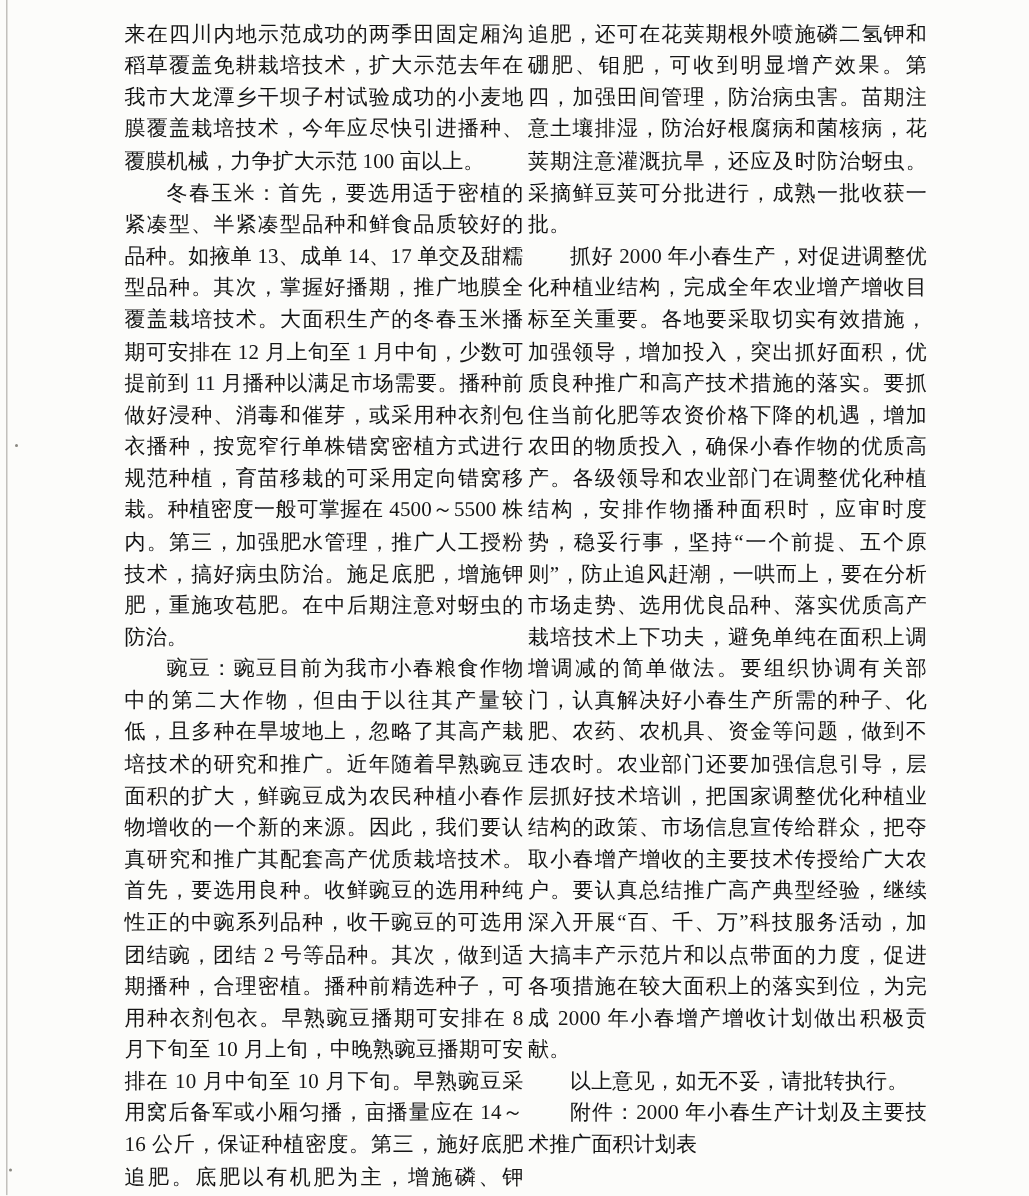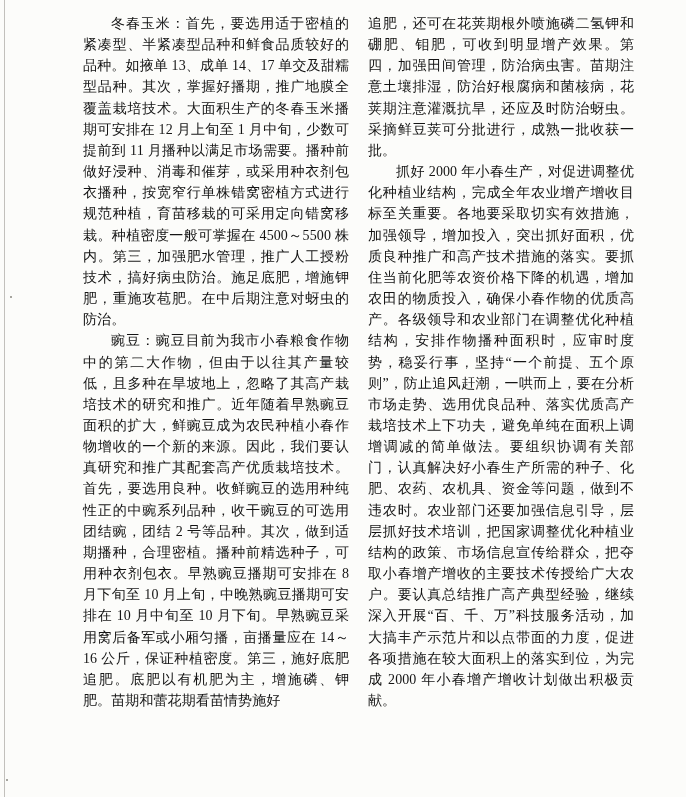--- a/index.html
+++ b/index.html
@@ -36,42 +36,45 @@
     position: absolute;
     top: 13px;
     width: 266px;
     font-size: 14px;
     line-height: 21.15px;
     text-align: justify;
     text-justify: inter-ideograph;
     letter-spacing: 0.1px;
   }
   .col-left  { left: 83px; }
-  .col-right { left: 368px; }
+  .col-right { left: 352px; }
   .col p { margin: 0; padding: 0; }
   .indent  { text-indent: 2em; }
   .heading { font-weight: bold; text-indent: 1em; }
   .lead    { font-weight: normal; }
   .signature {
     text-align: right;
     margin-top: 21px;
     text-indent: 0;
   }
 </style>
 </head>
 <body>
 
 <div class="page">
   <div class="scan-edge"></div>
   <div class="speck speck-1"></div>
   <div class="speck speck-2"></div>
 
   <div class="col col-left">
+    <p><span>来在四川内地示范成功的两季田固定厢沟稻草覆盖免耕栽培技术，扩大示范去年在我市大龙潭乡干坝子村试验成功的小麦地膜覆盖栽培技术，今年应尽快引进播种、覆膜机械，力争扩大示范 100 亩以上。</span></p>
     <p class="indent"><span class="lead">冬春玉米：</span><span>首先，要选用适于密植的紧凑型、半紧凑型品种和鲜食品质较好的品种。如掖单 13、成单 14、17 单交及甜糯型品种。其次，掌握好播期，推广地膜全覆盖栽培技术。大面积生产的冬春玉米播期可安排在 12 月上旬至 1 月中旬，少数可提前到 11 月播种以满足市场需要。播种前做好浸种、消毒和催芽，或采用种衣剂包衣播种，按宽窄行单株错窝密植方式进行规范种植，育苗移栽的可采用定向错窝移栽。种植密度一般可掌握在 4500～5500 株内。第三，加强肥水管理，推广人工授粉技术，搞好病虫防治。施足底肥，增施钾肥，重施攻苞肥。在中后期注意对蚜虫的防治。</span></p>
     <p class="indent"><span class="lead">豌豆：</span><span>豌豆目前为我市小春粮食作物中的第二大作物，但由于以往其产量较低，且多种在旱坡地上，忽略了其高产栽培技术的研究和推广。近年随着早熟豌豆面积的扩大，鲜豌豆成为农民种植小春作物增收的一个新的来源。因此，我们要认真研究和推广其配套高产优质栽培技术。首先，要选用良种。收鲜豌豆的选用种纯性正的中豌系列品种，收干豌豆的可选用团结豌，团结 2 号等品种。其次，做到适期播种，合理密植。播种前精选种子，可用种衣剂包衣。早熟豌豆播期可安排在 8 月下旬至 10 月上旬，中晚熟豌豆播期可安排在 10 月中旬至 10 月下旬。早熟豌豆采用窝后备军或小厢匀播，亩播量应在 14～16 公斤，保证种植密度。第三，施好底肥追肥。底肥以有机肥为主，增施磷、钾肥。苗期和蕾花期看苗情势施好</span></p>
   </div>
 
   <div class="col col-right">
     <p><span>追肥，还可在花荚期根外喷施磷二氢钾和硼肥、钼肥，可收到明显增产效果。第四，加强田间管理，防治病虫害。苗期注意土壤排湿，防治好根腐病和菌核病，花荚期注意灌溉抗旱，还应及时防治蚜虫。采摘鲜豆荚可分批进行，成熟一批收获一批。</span></p>
     <p class="indent"><span>抓好 2000 年小春生产，对促进调整优化种植业结构，完成全年农业增产增收目标至关重要。各地要采取切实有效措施，加强领导，增加投入，突出抓好面积，优质良种推广和高产技术措施的落实。要抓住当前化肥等农资价格下降的机遇，增加农田的物质投入，确保小春作物的优质高产。各级领导和农业部门在调整优化种植结构，安排作物播种面积时，应审时度势，稳妥行事，坚持“一个前提、五个原则”，防止追风赶潮，一哄而上，要在分析市场走势、选用优良品种、落实优质高产栽培技术上下功夫，避免单纯在面积上调增调减的简单做法。要组织协调有关部门，认真解决好小春生产所需的种子、化肥、农药、农机具、资金等问题，做到不违农时。农业部门还要加强信息引导，层层抓好技术培训，把国家调整优化种植业结构的政策、市场信息宣传给群众，把夺取小春增产增收的主要技术传授给广大农户。要认真总结推广高产典型经验，继续深入开展“百、千、万”科技服务活动，加大搞丰产示范片和以点带面的力度，促进各项措施在较大面积上的落实到位，为完成 2000 年小春增产增收计划做出积极贡献。</span></p>
+    <p class="indent"><span>以上意见，如无不妥，请批转执行。</span></p>
+    <p class="indent"><span>附件：2000 年小春生产计划及主要技术推广面积计划表</span></p>
     <p class="signature"></p>
   </div>
 </div>
 
 </body></html>

